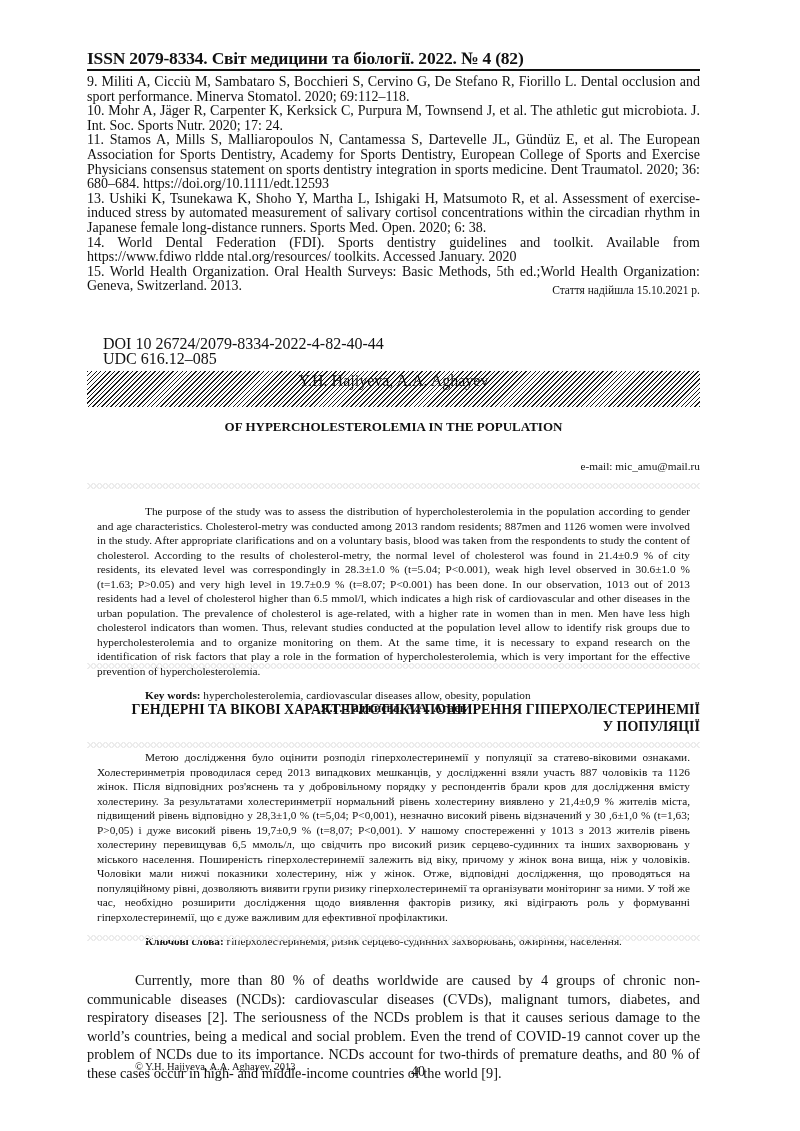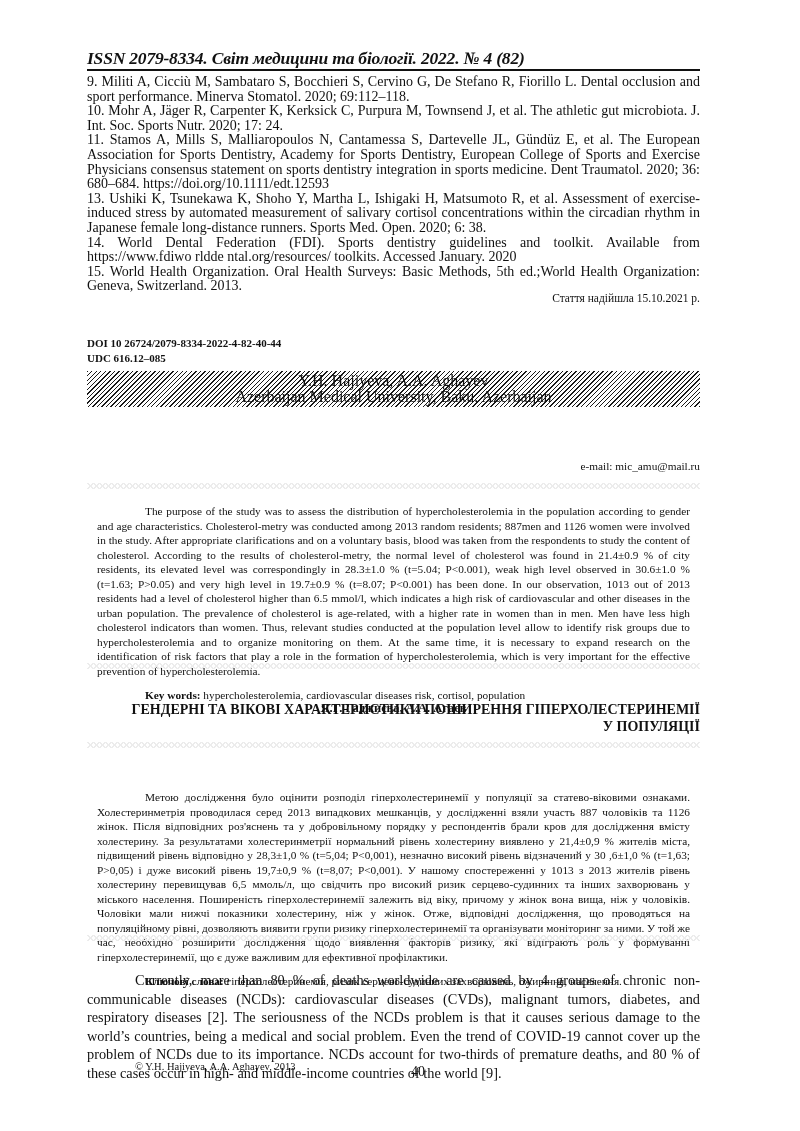--- a/index.html
+++ b/index.html
@@ -4,42 +4,42 @@
 <style>
   html, body { margin: 0; padding: 0; background: #ffffff; }
   body {
     width: 800px; height: 1131px; position: relative; overflow: hidden;
     font-family: "Liberation Serif", "DejaVu Serif", serif; color: #111;
   }
   .page { position: absolute; left: 87px; top: 0; width: 613px; }
 
   .journal-header {
     position: absolute; top: 48px; left: 0; width: 613px;
-    font-size: 17.5px; font-weight: bold; font-style: italic;
+    font-size: 17.5px; font-weight: bold; 
     letter-spacing: -0.2px; white-space: nowrap;
   }
   .header-rule {
     position: absolute; top: 69px; left: 0; width: 613px; height: 0;
     border-top: 2px solid #111;
   }
 
   .refs {
     position: absolute; top: 75px; left: 0; width: 613px;
     font-size: 14px; line-height: 14.6px; text-align: justify;
   }
   .refs p { margin: 0; }
 
   .received {
-    position: absolute; top: 292px; right: 0;
+    position: absolute; top: 284px; right: 0;
     font-size: 11.5px;
   }
 
   .doi {
-    position: absolute; top: 336px; left: 0;
-    font-size: 11px; font-weight: bold; line-height: 15px;
+    position: absolute; top: 336px; left: 16px;
+    font-size: 16px; font-weight: normal; line-height: 15px;
   }
 
   .hatch-banner {
     position: absolute; top: 371px; left: 0; width: 613px; height: 36px;
     background: repeating-linear-gradient(135deg, #1a1a1a 0px, #1a1a1a 1px, #ffffff 1px, #ffffff 3.2px);
     text-align: center;
   }
   .hatch-banner .line {
     font-size: 16px; font-weight: normal; line-height: 16px;
     color: #111;
@@ -115,47 +115,47 @@
 
   <div class="received">Стаття надійшла 15.10.2021 р.</div>
 
   <div class="doi">
     <div>DOI 10 26724/2079-8334-2022-4-82-40-44</div>
     <div>UDC 616.12–085</div>
   </div>
 
   <div class="hatch-banner">
     <div class="line line1">Y.H. Hajiyeva, A.A. Aghayev</div>
-    <div class="line">Azerbaijan Medical University, Baku, Azerbaijan</div>
   </div>
 
   <div class="title-en">
+    <div>OF HYPERCHOLESTEROLEMIA IN THE POPULATION</div>
   </div>
 
   <div class="email">e-mail: mic_amu@mail.ru</div>
 
   <div class="wave" style="top:483px;"></div>
 
   <div class="abstract" style="top:494px;">
     <p>The purpose of the study was to assess the distribution of hypercholesterolemia in the population according to gender and age characteristics. Cholesterol-metry was conducted among 2013 random residents; 887men and 1126 women were involved in the study. After appropriate clarifications and on a voluntary basis, blood was taken from the respondents to study the content of cholesterol. According to the results of cholesterol-metry, the normal level of cholesterol was found in 21.4±0.9 % of city residents, its elevated level was correspondingly in 28.3±1.0 % (t=5.04; P&lt;0.001), weak high level observed in 30.6±1.0 % (t=1.63; P&gt;0.05) and very high level in 19.7±0.9 % (t=8.07; P&lt;0.001) has been done. In our observation, 1013 out of 2013 residents had a level of cholesterol higher than 6.5 mmol/l, which indicates a high risk of cardiovascular and other diseases in the urban population. The prevalence of cholesterol is age-related, with a higher rate in women than in men. Men have less high cholesterol indicators than women. Thus, relevant studies conducted at the population level allow to identify risk groups due to hypercholesterolemia and to organize monitoring on them. At the same time, it is necessary to expand research on the identification of risk factors that play a role in the formation of hypercholesterolemia, which is very important for the effective prevention of hypercholesterolemia.</p>
-    <p class="kw"><b>Key words:</b><span> hypercholesterolemia, cardiovascular diseases risk, cortisol, population</span></p>
+    <p class="kw"><b>Key words:</b><span> hypercholesterolemia, cardiovascular diseases allow, obesity, population</span></p>
   </div>
 
   <div class="wave" style="top:663px;"></div>
 
   <div class="authors-ua">Я.Г. Гаджиєва, А.А. Агаєв</div>
 
   <div class="title-ua">
     <div>ГЕНДЕРНІ ТА ВІКОВІ ХАРАКТЕРИСТИКИ ПОШИРЕННЯ ГІПЕРХОЛЕСТЕРИНЕМІЇ</div>
     <div>У ПОПУЛЯЦІЇ</div>
   </div>
 
   <div class="wave" style="top:742px;"></div>
 
-  <div class="abstract" style="top:780px;">
+  <div class="abstract" style="top:740px;">
     <p>Метою дослідження було оцінити розподіл гіперхолестеринемії у популяції за статево-віковими ознаками. Холестеринметрія проводилася серед 2013 випадкових мешканців, у дослідженні взяли участь 887 чоловіків та 1126 жінок. Після відповідних роз'яснень та у добровільному порядку у респондентів брали кров для дослідження вмісту холестерину. За результатами холестеринметрії нормальний рівень холестерину виявлено у 21,4±0,9 % жителів міста, підвищений рівень відповідно у 28,3±1,0 % (t=5,04; P&lt;0,001), незначно високий рівень відзначений у 30 ,6±1,0 % (t=1,63; P&gt;0,05) і дуже високий рівень 19,7±0,9 % (t=8,07; P&lt;0,001). У нашому спостереженні у 1013 з 2013 жителів рівень холестерину перевищував 6,5 ммоль/л, що свідчить про високий ризик серцево-судинних та інших захворювань у міського населення. Поширеність гіперхолестеринемії залежить від віку, причому у жінок вона вища, ніж у чоловіків. Чоловіки мали нижчі показники холестерину, ніж у жінок. Отже, відповідні дослідження, що проводяться на популяційному рівні, дозволяють виявити групи ризику гіперхолестеринемії та організувати моніторинг за ними. У той же час, необхідно розширити дослідження щодо виявлення факторів ризику, які відіграють роль у формуванні гіперхолестеринемії, що є дуже важливим для ефективної профілактики.</p>
     <p class="kw"><b>Ключові слова:</b><span> гіперхолестеринемія, ризик серцево-судинних захворювань, ожиріння, населення.</span></p>
   </div>
 
   <div class="wave" style="top:935px;"></div>
 
   <div class="body-text">
     <p>Currently, more than 80 % of deaths worldwide are caused by 4 groups of chronic non-communicable diseases (NCDs): cardiovascular diseases (CVDs), malignant tumors, diabetes, and respiratory diseases [2]. The seriousness of the NCDs problem is that it causes serious damage to the world’s countries, being a medical and social problem. Even the trend of COVID-19 cannot cover up the problem of NCDs due to its importance. NCDs account for two-thirds of premature deaths, and 80 % of these cases occur in high- and middle-income countries of the world [9].</p>
   </div>
 

